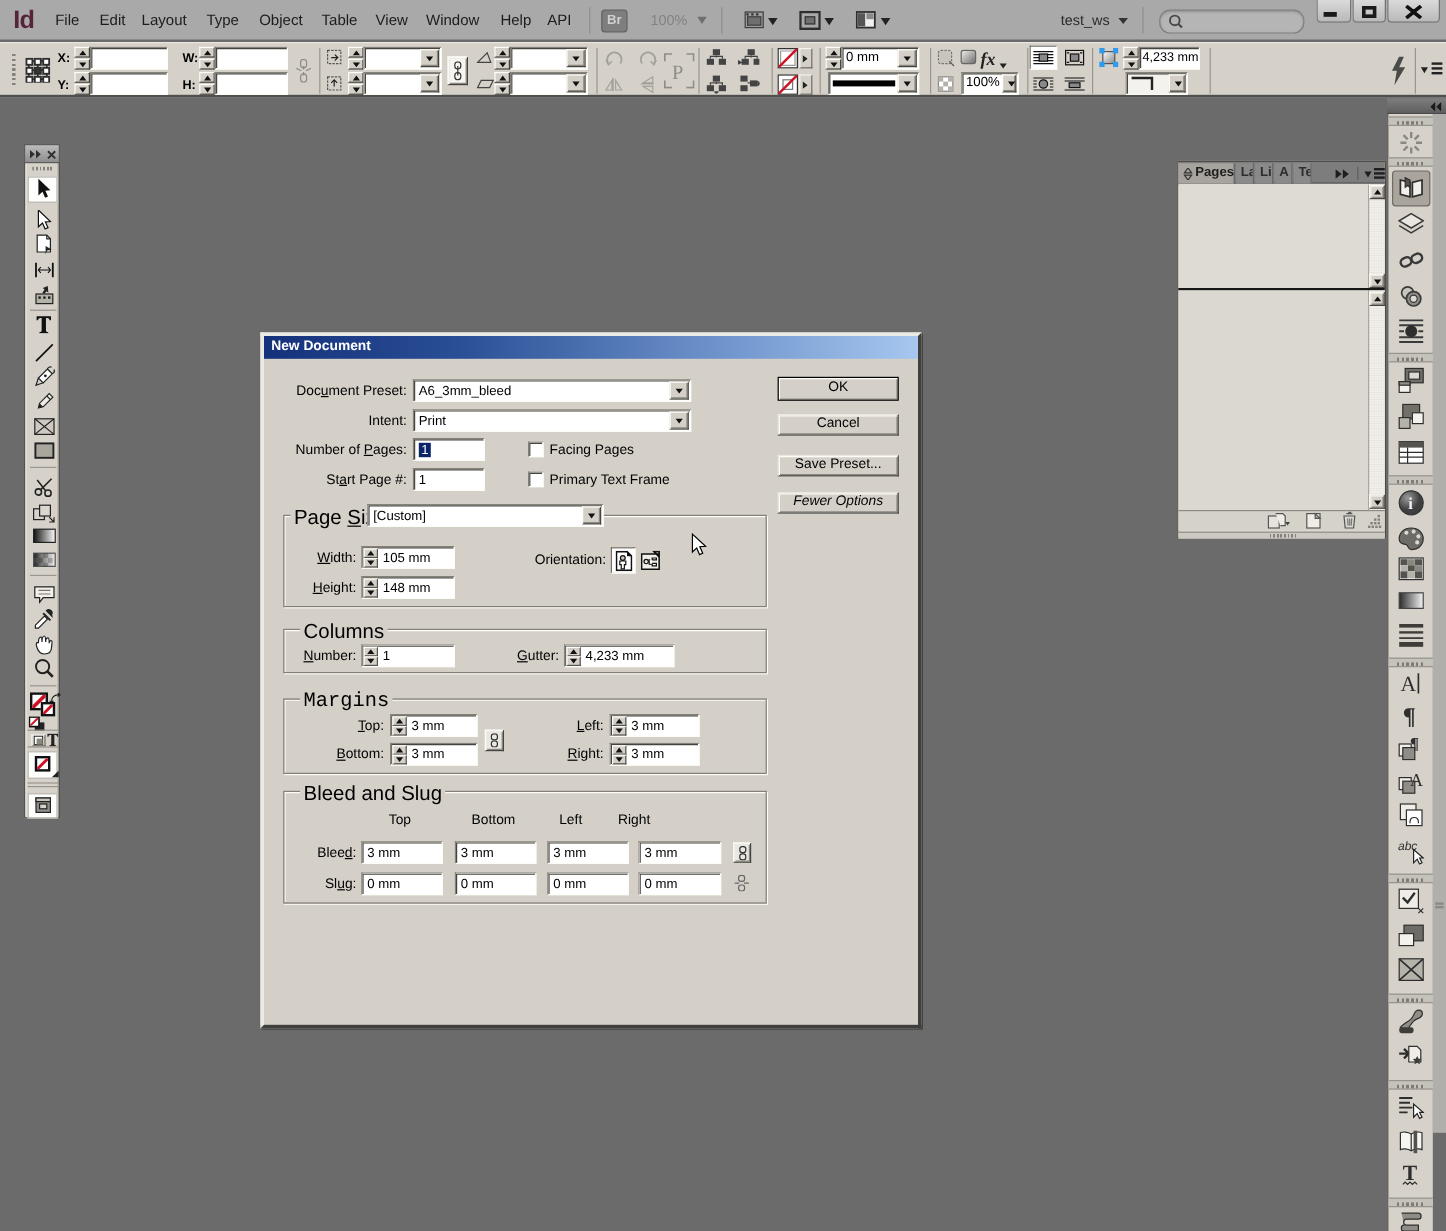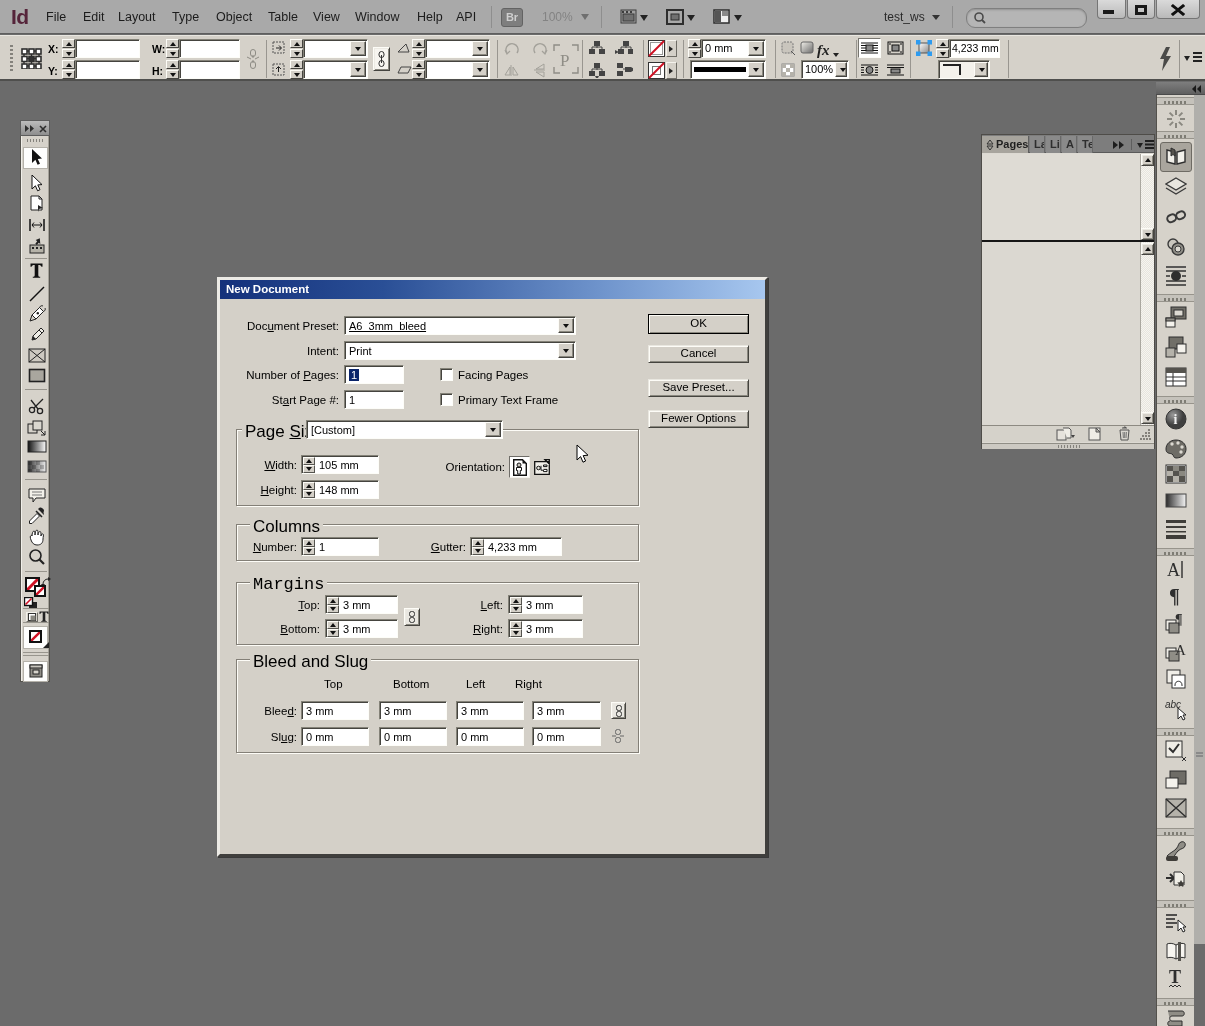--- a/index.html
+++ b/index.html
@@ -432,21 +432,21 @@
  <div class="abs" style="left:1184px;top:20px;border-left:3.5px solid transparent;border-right:3.5px solid transparent;border-top:5px solid #222;"></div>
  <div class="abs" style="left:1193px;top:16px;width:9px;height:2px;background:#222;box-shadow:0 4px 0 #222,0 8px 0 #222;"></div>
 </div>
 
 <div class="abs" id="dialog" style="left:217px;top:277px;width:551px;height:580px;background:#d4d0c8;border:3px solid;border-color:#eceae5 #403f3d #403f3d #eceae5;box-shadow:1px 1px 0 #3a3a3a;">
  <div class="abs" style="left:0px;top:0px;width:545px;height:19px;background:linear-gradient(90deg,#14317b,#2a4f96 30%,#6f94cc 70%,#a7c7ef);"></div>
  <div class="abs" style="left:6px;top:3px;color:#fff;font-weight:bold;font-size:11.5px;">New Document</div>
  <div id="dlgbody">
 
   <div class="lbl" style="left:0;top:40px;width:119px;text-align:right;">Doc<u>u</u>ment Preset:</div>
-  <div class="sunk abs" style="left:124px;top:36px;width:232px;height:19px;font-size:11px;padding:3px 0 0 4px;text-decoration:underline;">A6_3mm_bleed<div class="combo-btn"></div></div>
+  <div class="sunk abs" style="left:124px;top:36px;width:232px;height:19px;font-size:11px;padding:3px 0 0 4px;">A6_3mm_bleed<div class="combo-btn"></div></div>
 
   <div class="lbl" style="left:0;top:65px;width:119px;text-align:right;">Intent:</div>
   <div class="sunk abs" style="left:124px;top:61px;width:232px;height:19px;font-size:11px;padding:3px 0 0 4px;">Print<div class="combo-btn"></div></div>
 
   <div class="lbl" style="left:0;top:89px;width:119px;text-align:right;">Number of <u>P</u>ages:</div>
   <div class="sunk abs" style="left:124px;top:85px;width:60px;height:19px;font-size:11px;padding:3px 0 0 4px;"><span style="background:#0a246a;color:#fff;padding:0 2px;">1</span></div>
   <div class="cb" style="left:220px;top:88px;"></div>
   <div class="lbl" style="left:238px;top:89px;">Facing Pages</div>
 
   <div class="lbl" style="left:0;top:114px;width:119px;text-align:right;">St<u>a</u>rt Page #:</div>
@@ -587,21 +587,21 @@
   <svg class="abs" style="left:392px;top:449px;" width="13" height="14">
         <rect x="3.5" y="0.5" width="5" height="5" rx="2" fill="none" stroke="#666"></rect>
         <rect x="3.5" y="8.5" width="5" height="5" rx="2" fill="none" stroke="#666"></rect>
         <line x1="0" y1="7" x2="4" y2="7" stroke="#666"></line>
         <line x1="8" y1="7" x2="12" y2="7" stroke="#666"></line>
       </svg>
 
   <div class="btn" style="left:428px;top:34px;height:20px;line-height:17px;border:1px solid #000;box-shadow:inset 1px 1px 0 #fdfcf7,inset -1px -1px 0 #8a887f;">OK</div>
   <div class="btn" style="left:428px;top:65px;">Cancel</div>
   <div class="btn" style="left:428px;top:99px;">Save Preset...</div>
-  <div class="btn" style="left:428px;top:130px;">Fewer Options</div>
+  <div class="btn" style="left:428px;top:130px;font-style:italic;">Fewer Options</div>
  </div>
 </div>
 
 <svg class="abs" style="left:576px;top:444px;z-index:99;" width="14" height="20">
     <path d="M1,1 L1,16 L4.6,12.6 L7,18.2 L9.6,17 L7.2,11.6 L12,11.2 Z" fill="#fff" stroke="#000" stroke-width="1"></path>
   </svg>
 
 <div class="abs" id="toolbar" style="left:20px;top:120px;width:30px;height:562px;background:#d6d2ca;border:1px solid #55534e;box-shadow:inset 1px 0 0 #f1efe9,inset -1px 0 0 #a5a29a;">
  <div class="abs" style="left:-1px;top:-1px;width:30px;height:16px;background:linear-gradient(#bcbcbc,#8e8e8e);border:1px solid #5c5c5c;">
   <svg class="abs" style="left:3px;top:4px;" width="12" height="8">

